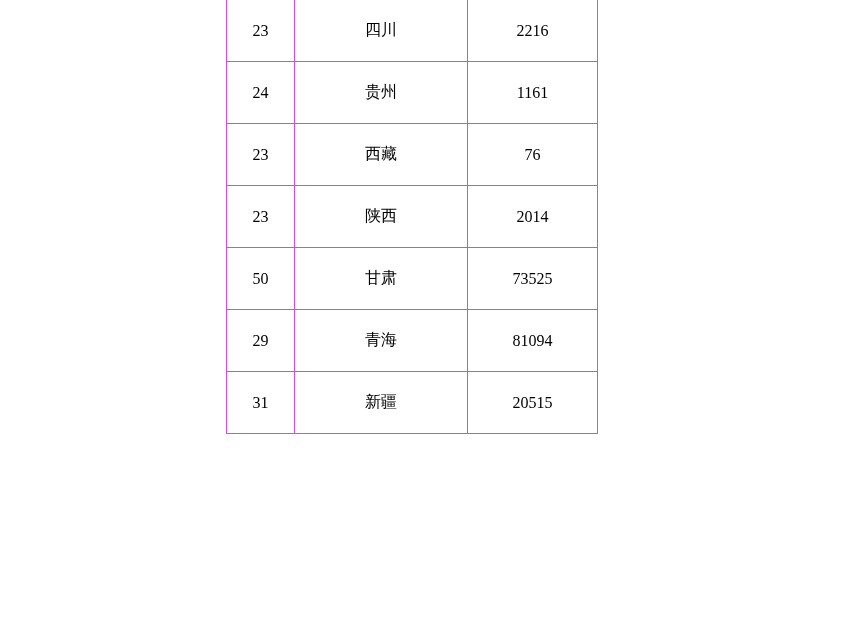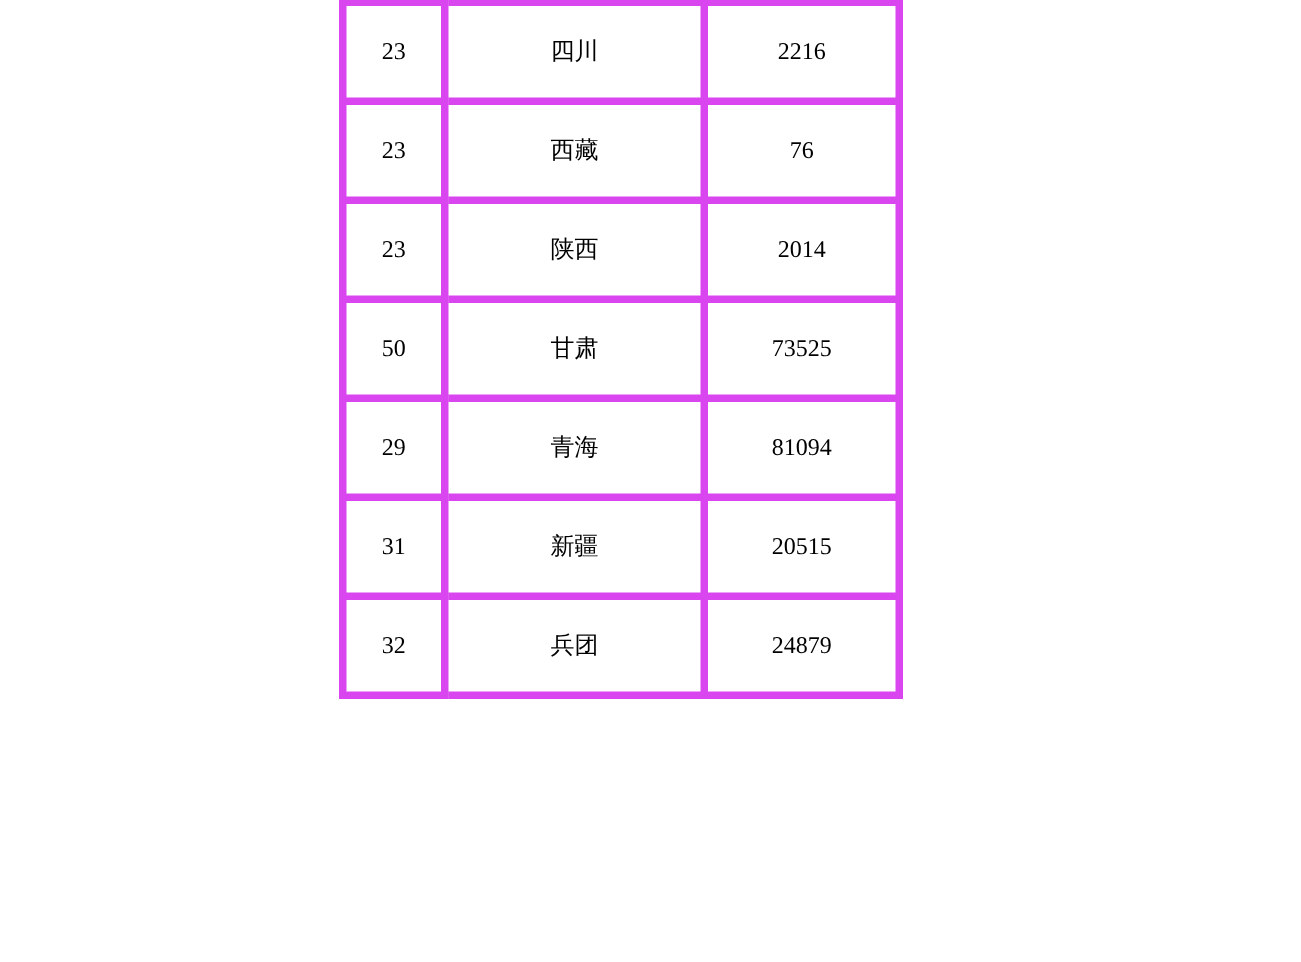--- a/index.html
+++ b/index.html
@@ -20,21 +20,21 @@
   .table-wrap {
     position: absolute;
     left: 226px;
     top: -1px;
   }
   table.data-table {
     border-collapse: collapse;
     table-layout: fixed;
   }
   table.data-table td {
-    border: 5px solid #d946ef;
+    border: 1px solid #d946ef;
     height: 61px;
     text-align: center;
     vertical-align: middle;
     font-size: 16px;
     color: #000000;
     padding: 0;
     overflow: hidden;
     white-space: nowrap;
   }
   col.c-index  { width: 68px; }
@@ -52,20 +52,25 @@
         <col class="c-region">
         <col class="c-value">
       </colgroup>
       <tbody>
         <tr>
           <td>23</td>
           <td>四川</td>
           <td>2216</td>
         </tr>
         <tr>
+          <td>24</td>
+          <td>贵州</td>
+          <td>1161</td>
+        </tr>
+        <tr>
           <td>23</td>
           <td>西藏</td>
           <td>76</td>
         </tr>
         <tr>
           <td>23</td>
           <td>陕西</td>
           <td>2014</td>
         </tr>
         <tr>
@@ -76,21 +81,16 @@
         <tr>
           <td>29</td>
           <td>青海</td>
           <td>81094</td>
         </tr>
         <tr>
           <td>31</td>
           <td>新疆</td>
           <td>20515</td>
         </tr>
-        <tr>
-          <td>32</td>
-          <td>兵团</td>
-          <td>24879</td>
-        </tr>
       </tbody>
     </table>
   </div>
 </div>
 
 </body></html>

